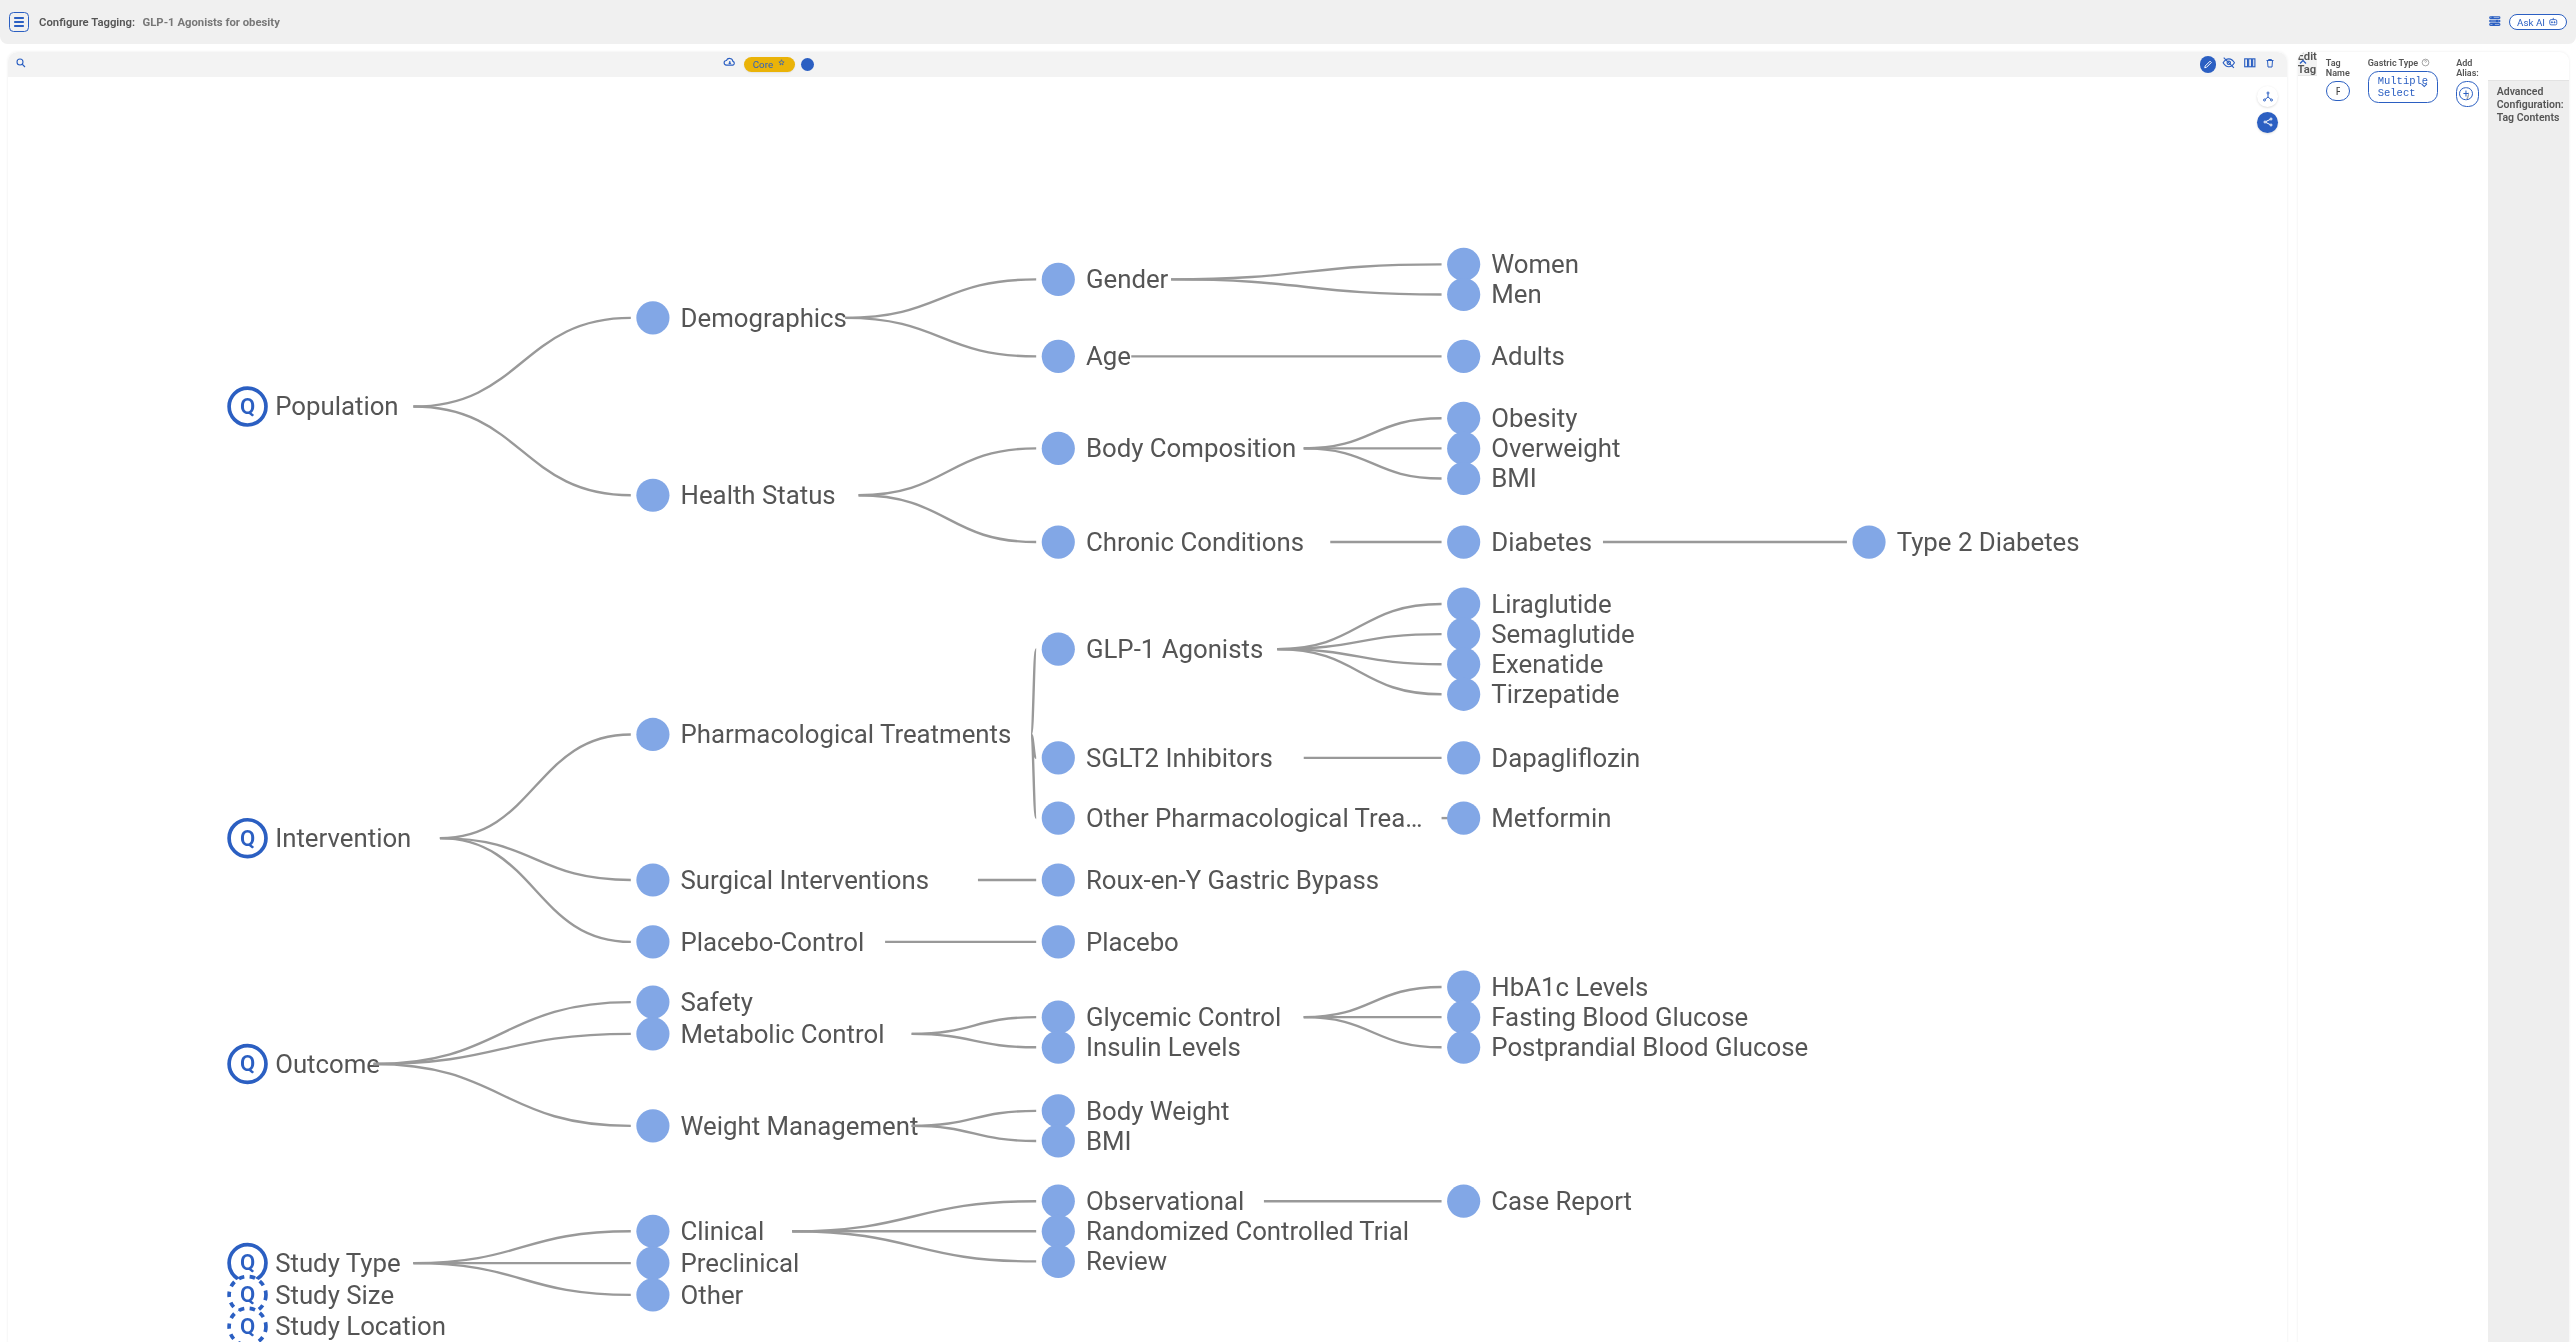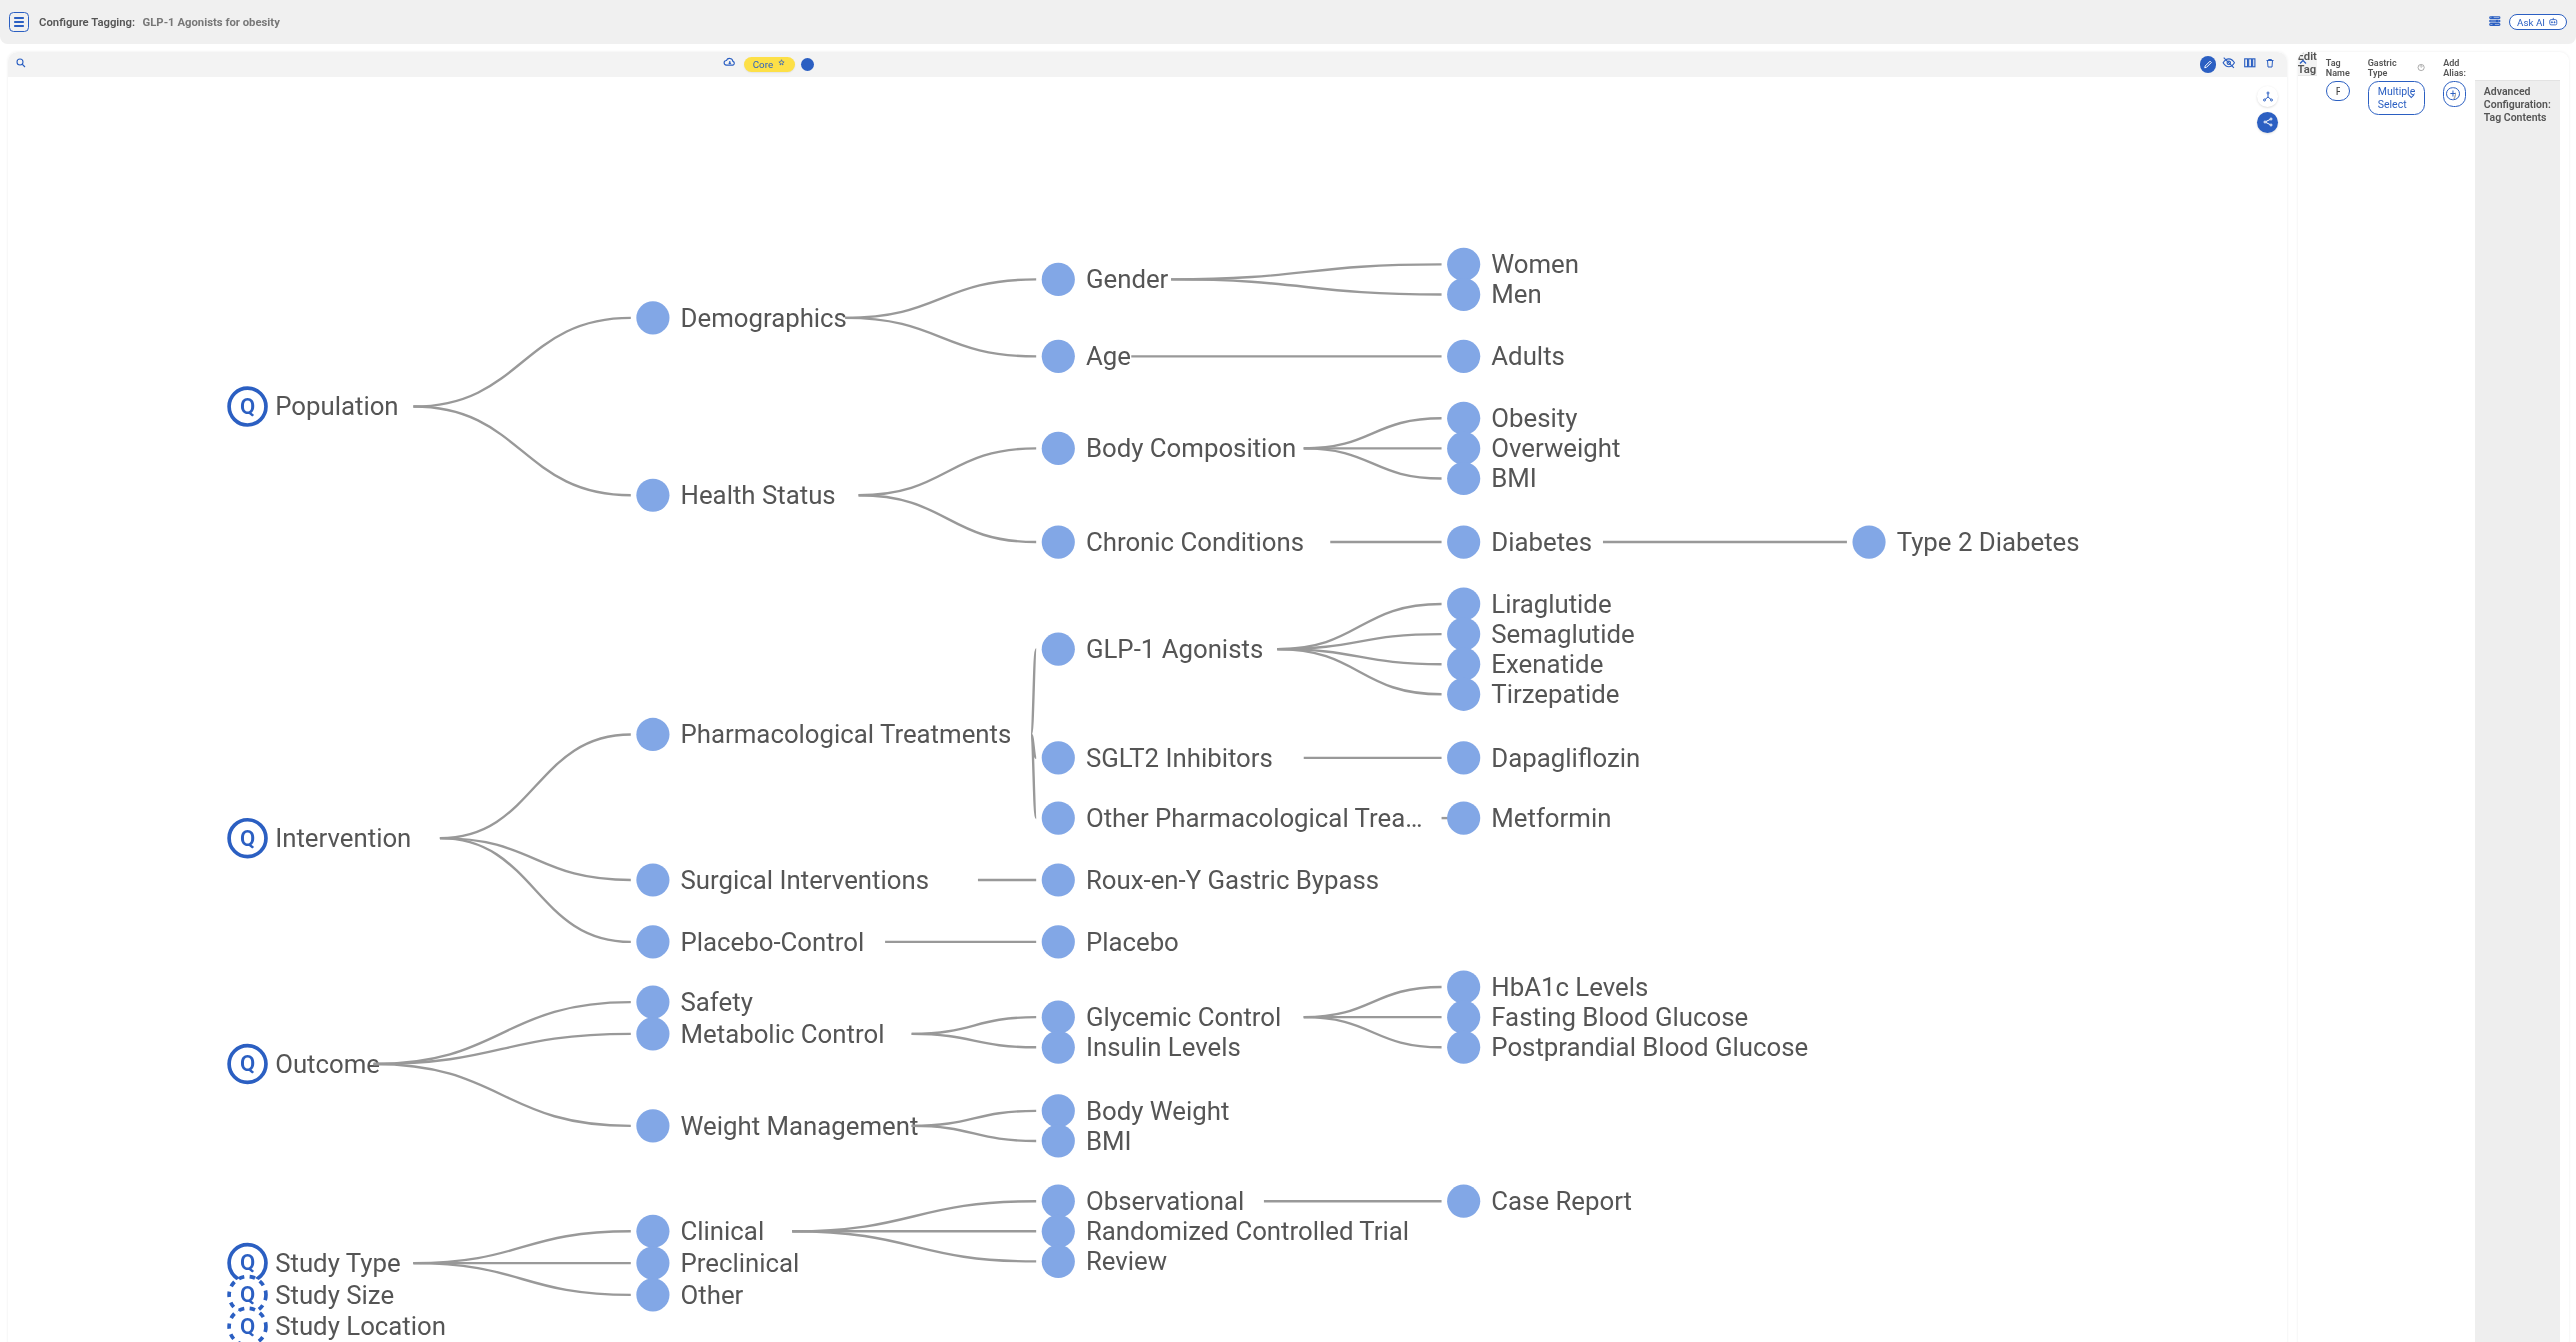--- a/index.html
+++ b/index.html
@@ -65,21 +65,21 @@
     height: 25.6px;
     background: #f3f3f3;
     border-radius: 9px 9px 0 0;
     display: flex;
     align-items: center;
     padding: 0 7.5px;
     gap: 6px;
   }
   .left-header .center { margin: 0 auto; display:flex; gap:6px; align-items:center; }
   .pill {
-    background: #fde047;
+    background: #eab308;
     border-radius: 10.5px;
     padding: 2.3px 9px;
     color: #2b5fc2;
     font-size: 9.8px;
     display: flex; align-items: flex-start; gap: 3.8px;
     box-shadow: 0 0.8px 1.5px rgba(0,0,0,0.08);
   }
   .dot-blue { width: 13.6px; height: 13.6px; border-radius: 50%; background: #2b5fc2; }
   .tool-icon { color: #2b5fc2; width: 15px; cursor:pointer; }
   .tool-icon.filled { background:#2b5fc2; border-radius:50%; width:16.6px; height:16.6px; display:flex;align-items:center;justify-content:center; }
@@ -134,21 +134,21 @@
   }
   .field {
     border: 1.1px solid #2b5fc2;
     border-radius: 10.5px;
     padding: 3px 9px;
     width: 100%;
     font-size: 10.5px;
     color: #444;
     background:#fff;
   }
-  .field.select { display:flex; justify-content:center; align-items:center; position:relative; color:#2b5fc2; cursor:pointer; }
+  .field.select { display:flex; justify-content:center; align-items:center; position:relative; color:#2b5fc2; cursor:pointer;font-family:Liberation Mono, monospace; }
   .field.select .chev2 { position:absolute; right:7.5px; }
   .textarea {
     border: 1.1px solid #2b5fc2;
     border-radius: 7.5px;
     padding: 4.5px 7.5px;
     width:100%;
     height: 59px;
     font-size: 10.5px;
     color:#444;
     resize: none;

